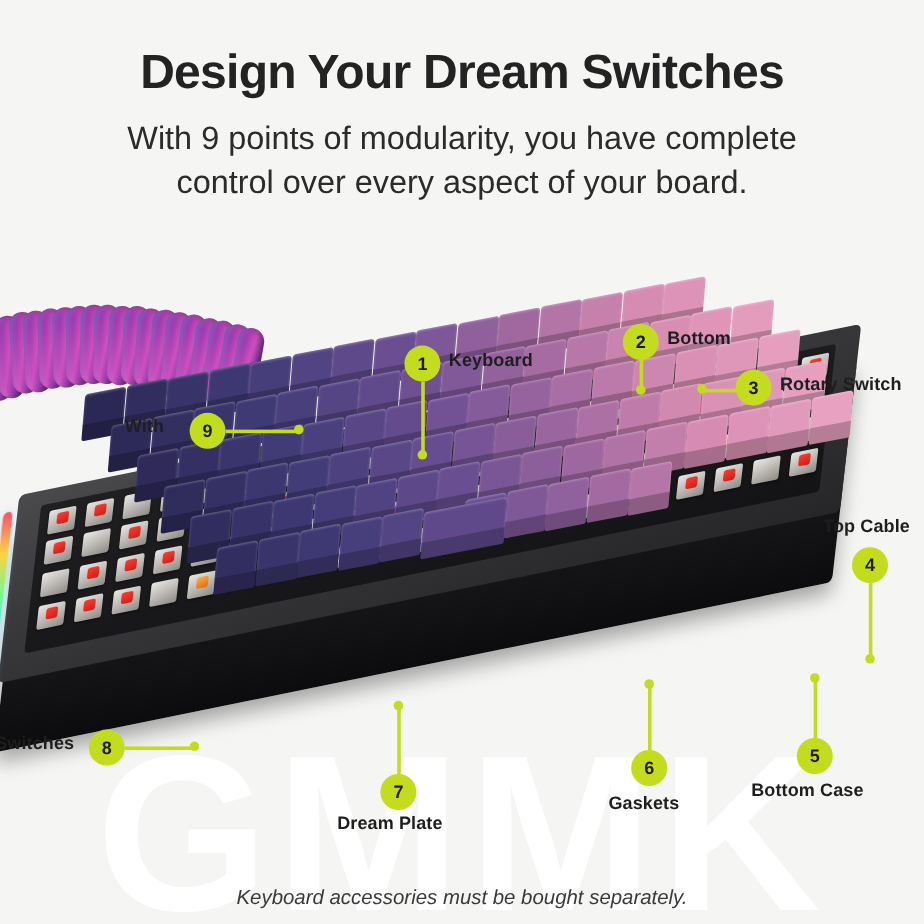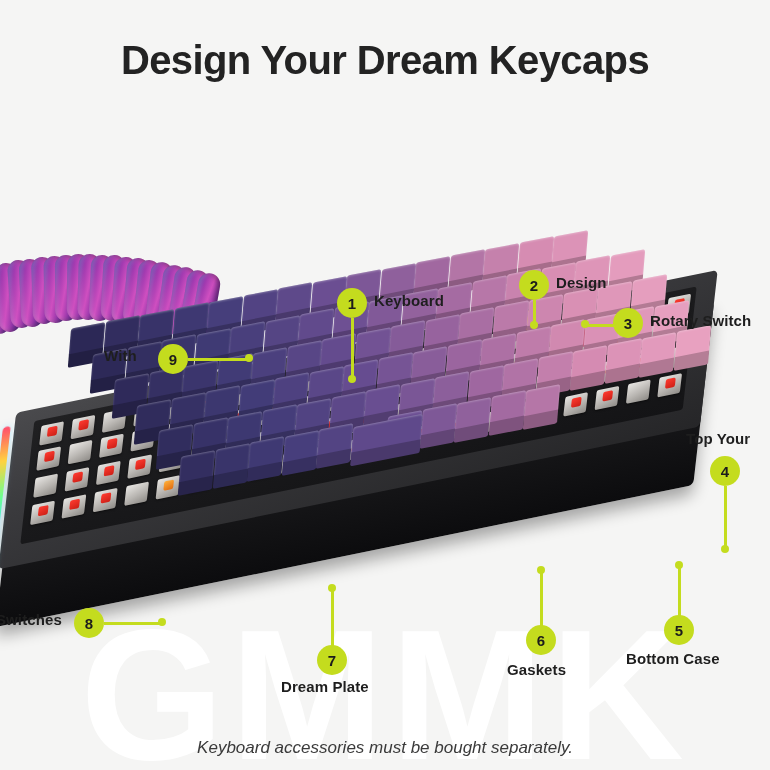--- a/index.html
+++ b/index.html
@@ -669,47 +669,48 @@
       <div class="glyph"></div>
       <div class="bar"></div>
     </div>
     <div class="knob">
       <div class="side"></div>
       <div class="cap-top"></div>
     </div>
   </div>
 
   <div class="header">
-    <h1 class="title">Design Your Dream Keycaps</h1>
+    <h1 class="title">Design Your Dream Switches</h1>
+    <p class="subtitle">With 9 points of modularity, you have complete control over every aspect of your board.</p>
   </div>
 
   <div id="callouts">
       <div class="callout">
         <div class="leader v" style="left: 351px; top: 318px; height: 60px;"></div>
         <div class="tip" style="left: 348px; top: 375px;"></div>
         <div class="dot-num" style="left: 337px; top: 288px;">1</div>
         <div class="co-label" style="left: 374px; top: 292px;">Keyboard</div>
       </div>
       <div class="callout">
         <div class="leader v" style="left: 533px; top: 300px; height: 24px;"></div>
         <div class="tip" style="left: 530px; top: 321px;"></div>
         <div class="dot-num" style="left: 519px; top: 270px;">2</div>
-        <div class="co-label" style="left: 556px; top: 274px;">Design</div>
+        <div class="co-label" style="left: 556px; top: 274px;">Bottom</div>
       </div>
       <div class="callout">
         <div class="leader h" style="left: 585px; top: 324px; width: 30px;"></div>
         <div class="tip" style="left: 581px; top: 320px;"></div>
         <div class="dot-num" style="left: 613px; top: 308px;">3</div>
         <div class="co-label" style="left: 650px; top: 312px;">Rotary Switch</div>
       </div>
       <div class="callout">
         <div class="leader v" style="left: 724px; top: 486px; height: 62px;"></div>
         <div class="tip" style="left: 721px; top: 545px;"></div>
         <div class="dot-num" style="left: 710px; top: 456px;">4</div>
-        <div class="co-label" style="left: 686px; top: 430px;">Top Your</div>
+        <div class="co-label" style="left: 686px; top: 430px;">Top Cable</div>
       </div>
       <div class="callout">
         <div class="leader v" style="left: 678px; top: 565px; height: 52px;"></div>
         <div class="tip" style="left: 675px; top: 561px;"></div>
         <div class="dot-num" style="left: 664px; top: 615px;">5</div>
         <div class="co-label" style="left: 626px; top: 650px;">Bottom Case</div>
       </div>
       <div class="callout">
         <div class="leader v" style="left: 540px; top: 570px; height: 57px;"></div>
         <div class="tip" style="left: 537px; top: 566px;"></div>

